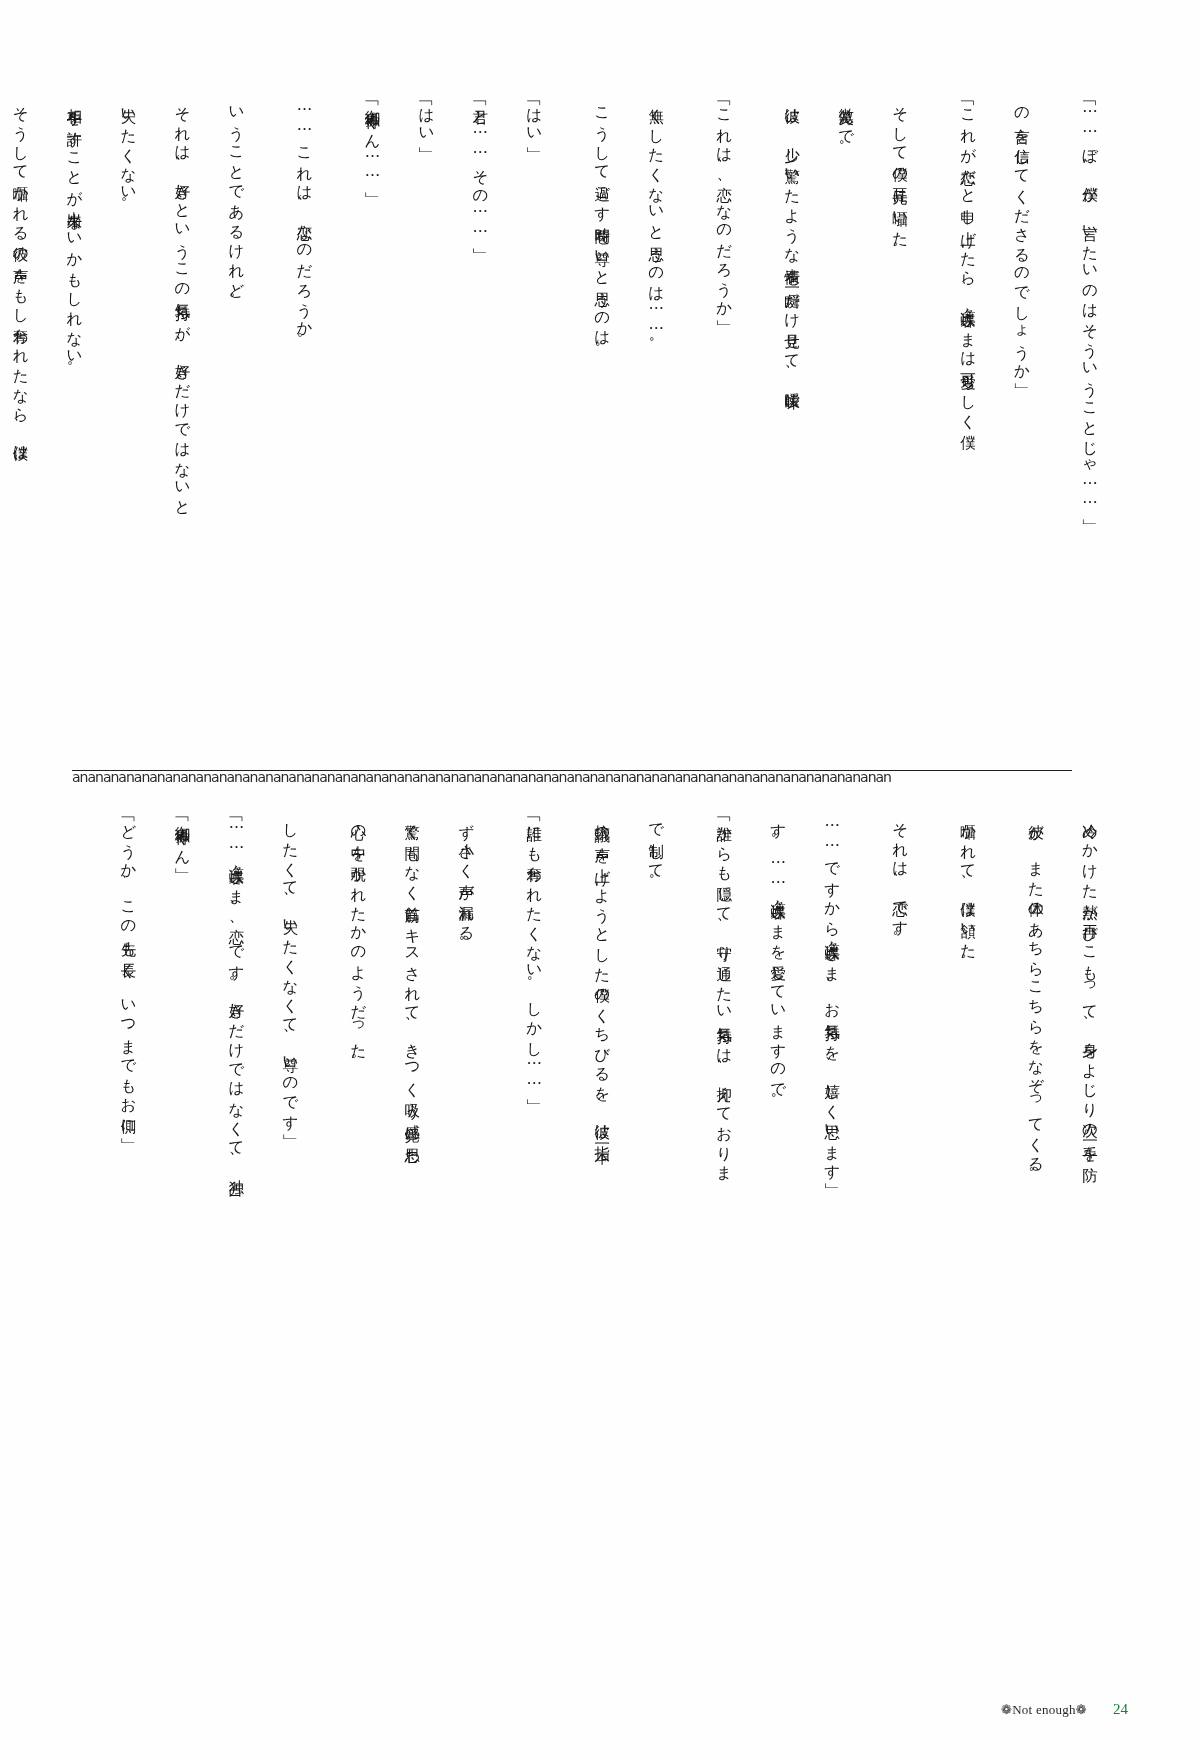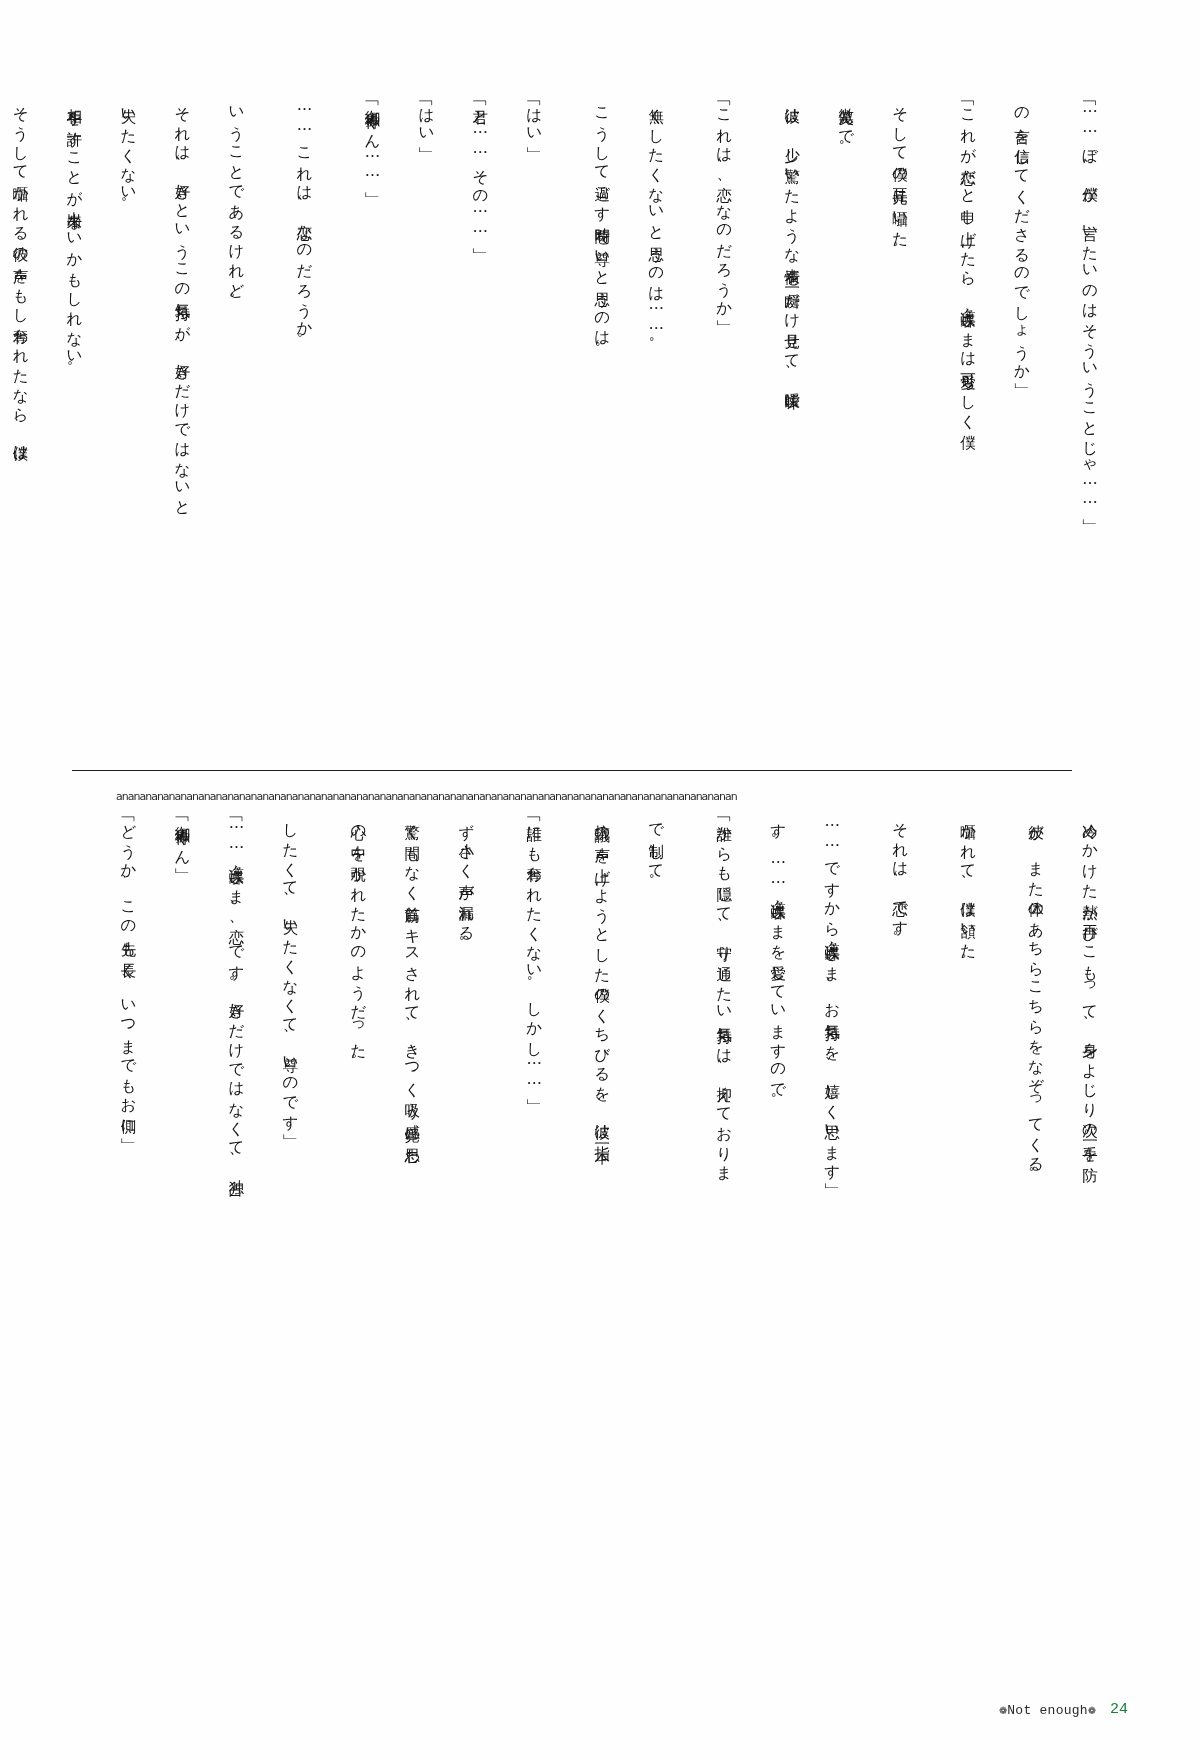--- a/index.html
+++ b/index.html
@@ -43,31 +43,30 @@
     height: 640px;
     display: flex;
     flex-direction: row;
     align-items: flex-start;
   }
 
   
   .divider {
     position: absolute;
     left: 72px;
-    top: 792px;
+    top: 772px;
     width: 1000px;
     height: 10px;
     overflow: hidden;
     color: #2b2b2b;
     font-family: "DejaVu Sans", sans-serif;
-    font-size: 11px;
+    font-size: 14px;
     letter-spacing: -1px;
     white-space: nowrap;
     line-height: 10px;
-    margin-left: 44px;
   }
   .divider-line {
     position: absolute;
     left: 72px;
     top: 770px;
     width: 1000px;
     border-top: 1.1px solid #1f1f1f;
   }
 
   
@@ -86,22 +85,22 @@
     height: 100%;
   }
 
   
   .footer {
     position: absolute;
     right: 72px;
     bottom: 42px;
     display: flex;
     align-items: center;
-    gap: 14px;
-    font-family: Liberation Mono, monospace;
+    gap: 26px;
+    font-family: Liberation Serif, serif;
     font-size: 13px;
     color: #2a2a2a;
   }
   .footer-title {
     letter-spacing: 0.02em;
   }
   .page-num {
     font-size: 15px;
     color: #15803d;
   }

